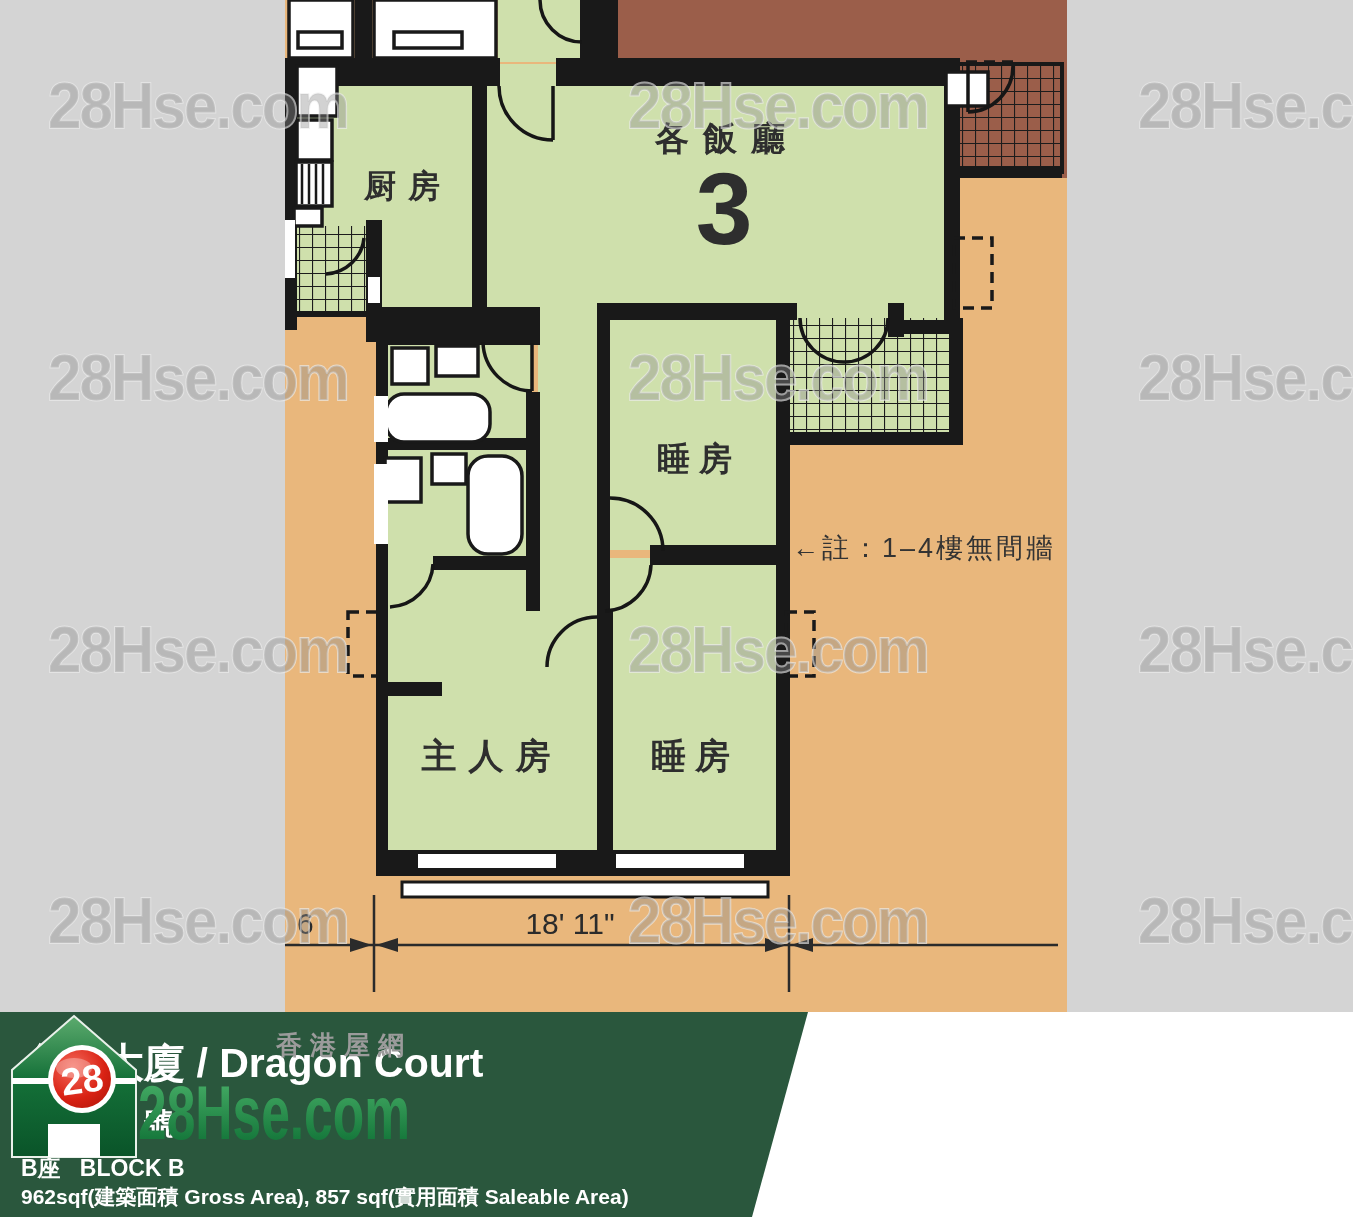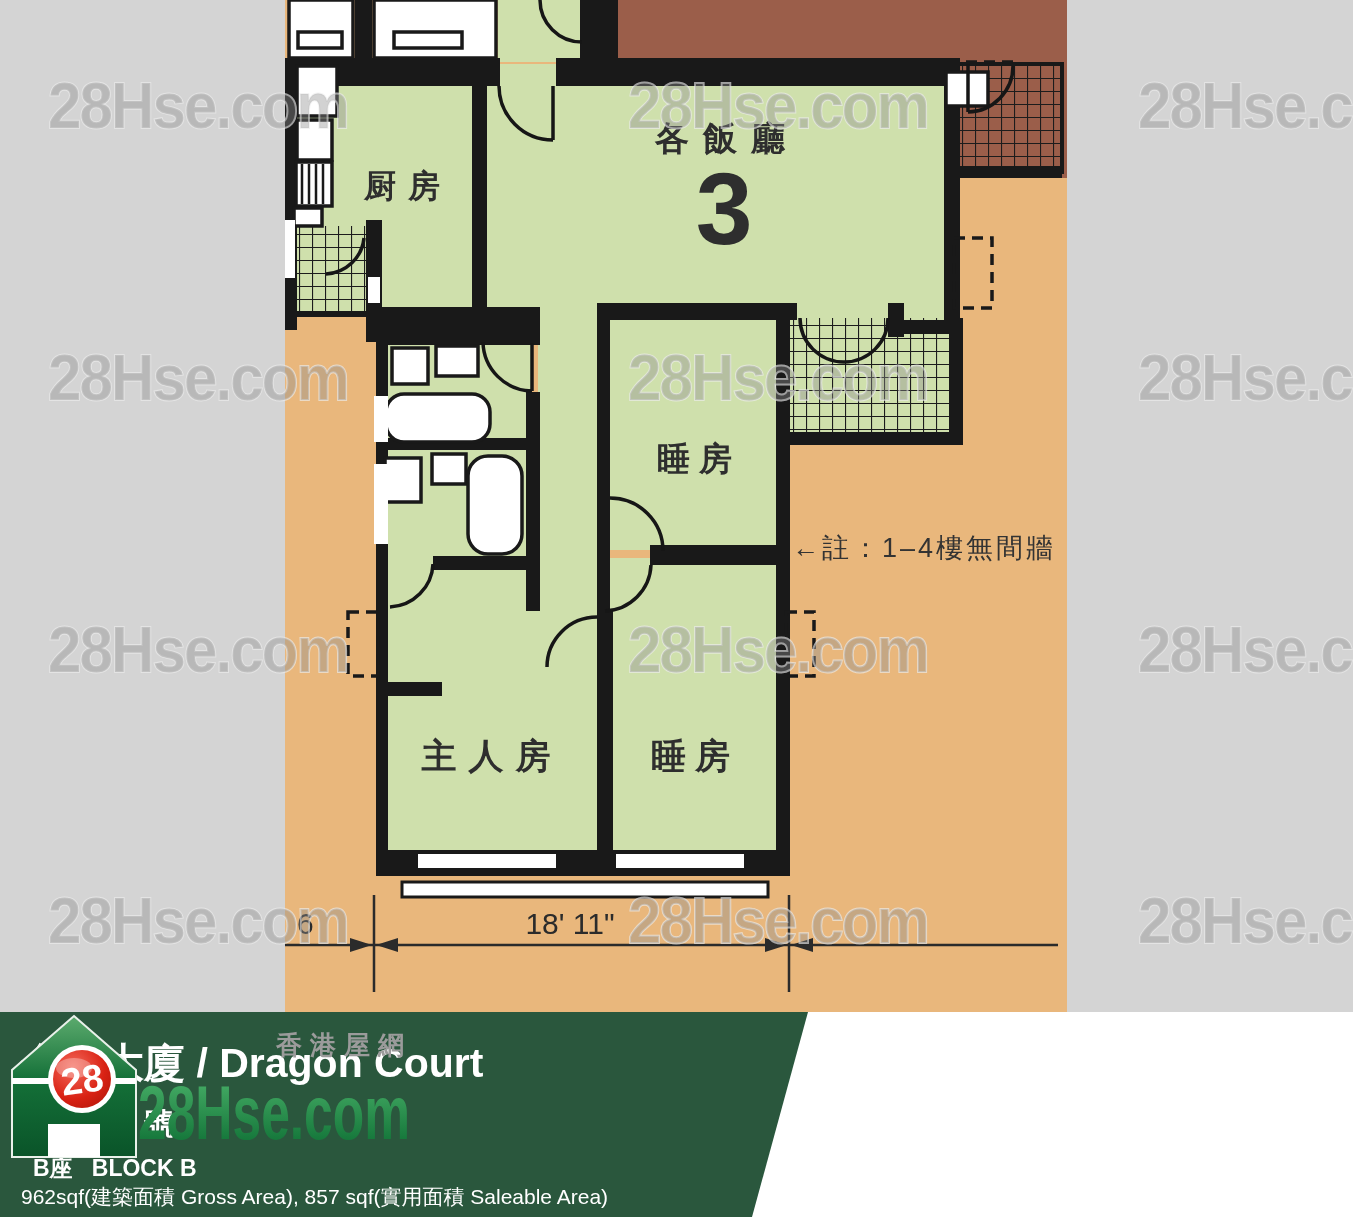--- a/index.html
+++ b/index.html
@@ -10,22 +10,22 @@
   .room-label{fill:#2e2e2e;font-weight:600;}
   .wm{fill:#8f8f8f;fill-opacity:.40;stroke:#ececec;stroke-opacity:.65;stroke-width:2px;
       paint-order:stroke;font-weight:bold;font-size:64px;letter-spacing:-2px;}
   
   .banner{position:absolute;left:0;top:1012px;width:1353px;height:205px;background:#ffffff;}
   .banner-green{position:absolute;inset:0;background:#2a573d;
                 clip-path:polygon(0 0,808px 0,752px 205px,0 205px);}
   .banner-text{position:absolute;left:21px;top:0;color:#ffffff;white-space:pre;}
   .bt-title{position:absolute;top:24px;left:0;font-size:41px;font-weight:bold;width:760px;}
   .bt-sub{position:absolute;top:92px;left:0;font-size:30px;font-weight:bold;}
-  .bt-block{position:absolute;top:141px;left:12px;font-size:23px;font-weight:bold;text-align:right;}
-  .bt-area{position:absolute;top:171px;left:0;font-size:21px;font-weight:normal;}
+  .bt-block{position:absolute;top:141px;left:0;font-size:23px;font-weight:bold;text-align:right;}
+  .bt-area{position:absolute;top:171px;left:0;font-size:21px;font-weight:bold;}
   .logo{position:absolute;left:855px;top:28px;width:440px;height:160px;}
 </style>
 </head>
 <body>
 
 <div class="stage">
 
   <svg width="1353" height="1012" viewBox="0 0 1353 1012">
     <defs>
       <pattern id="grid" width="13" height="13" patternUnits="userSpaceOnUse">

